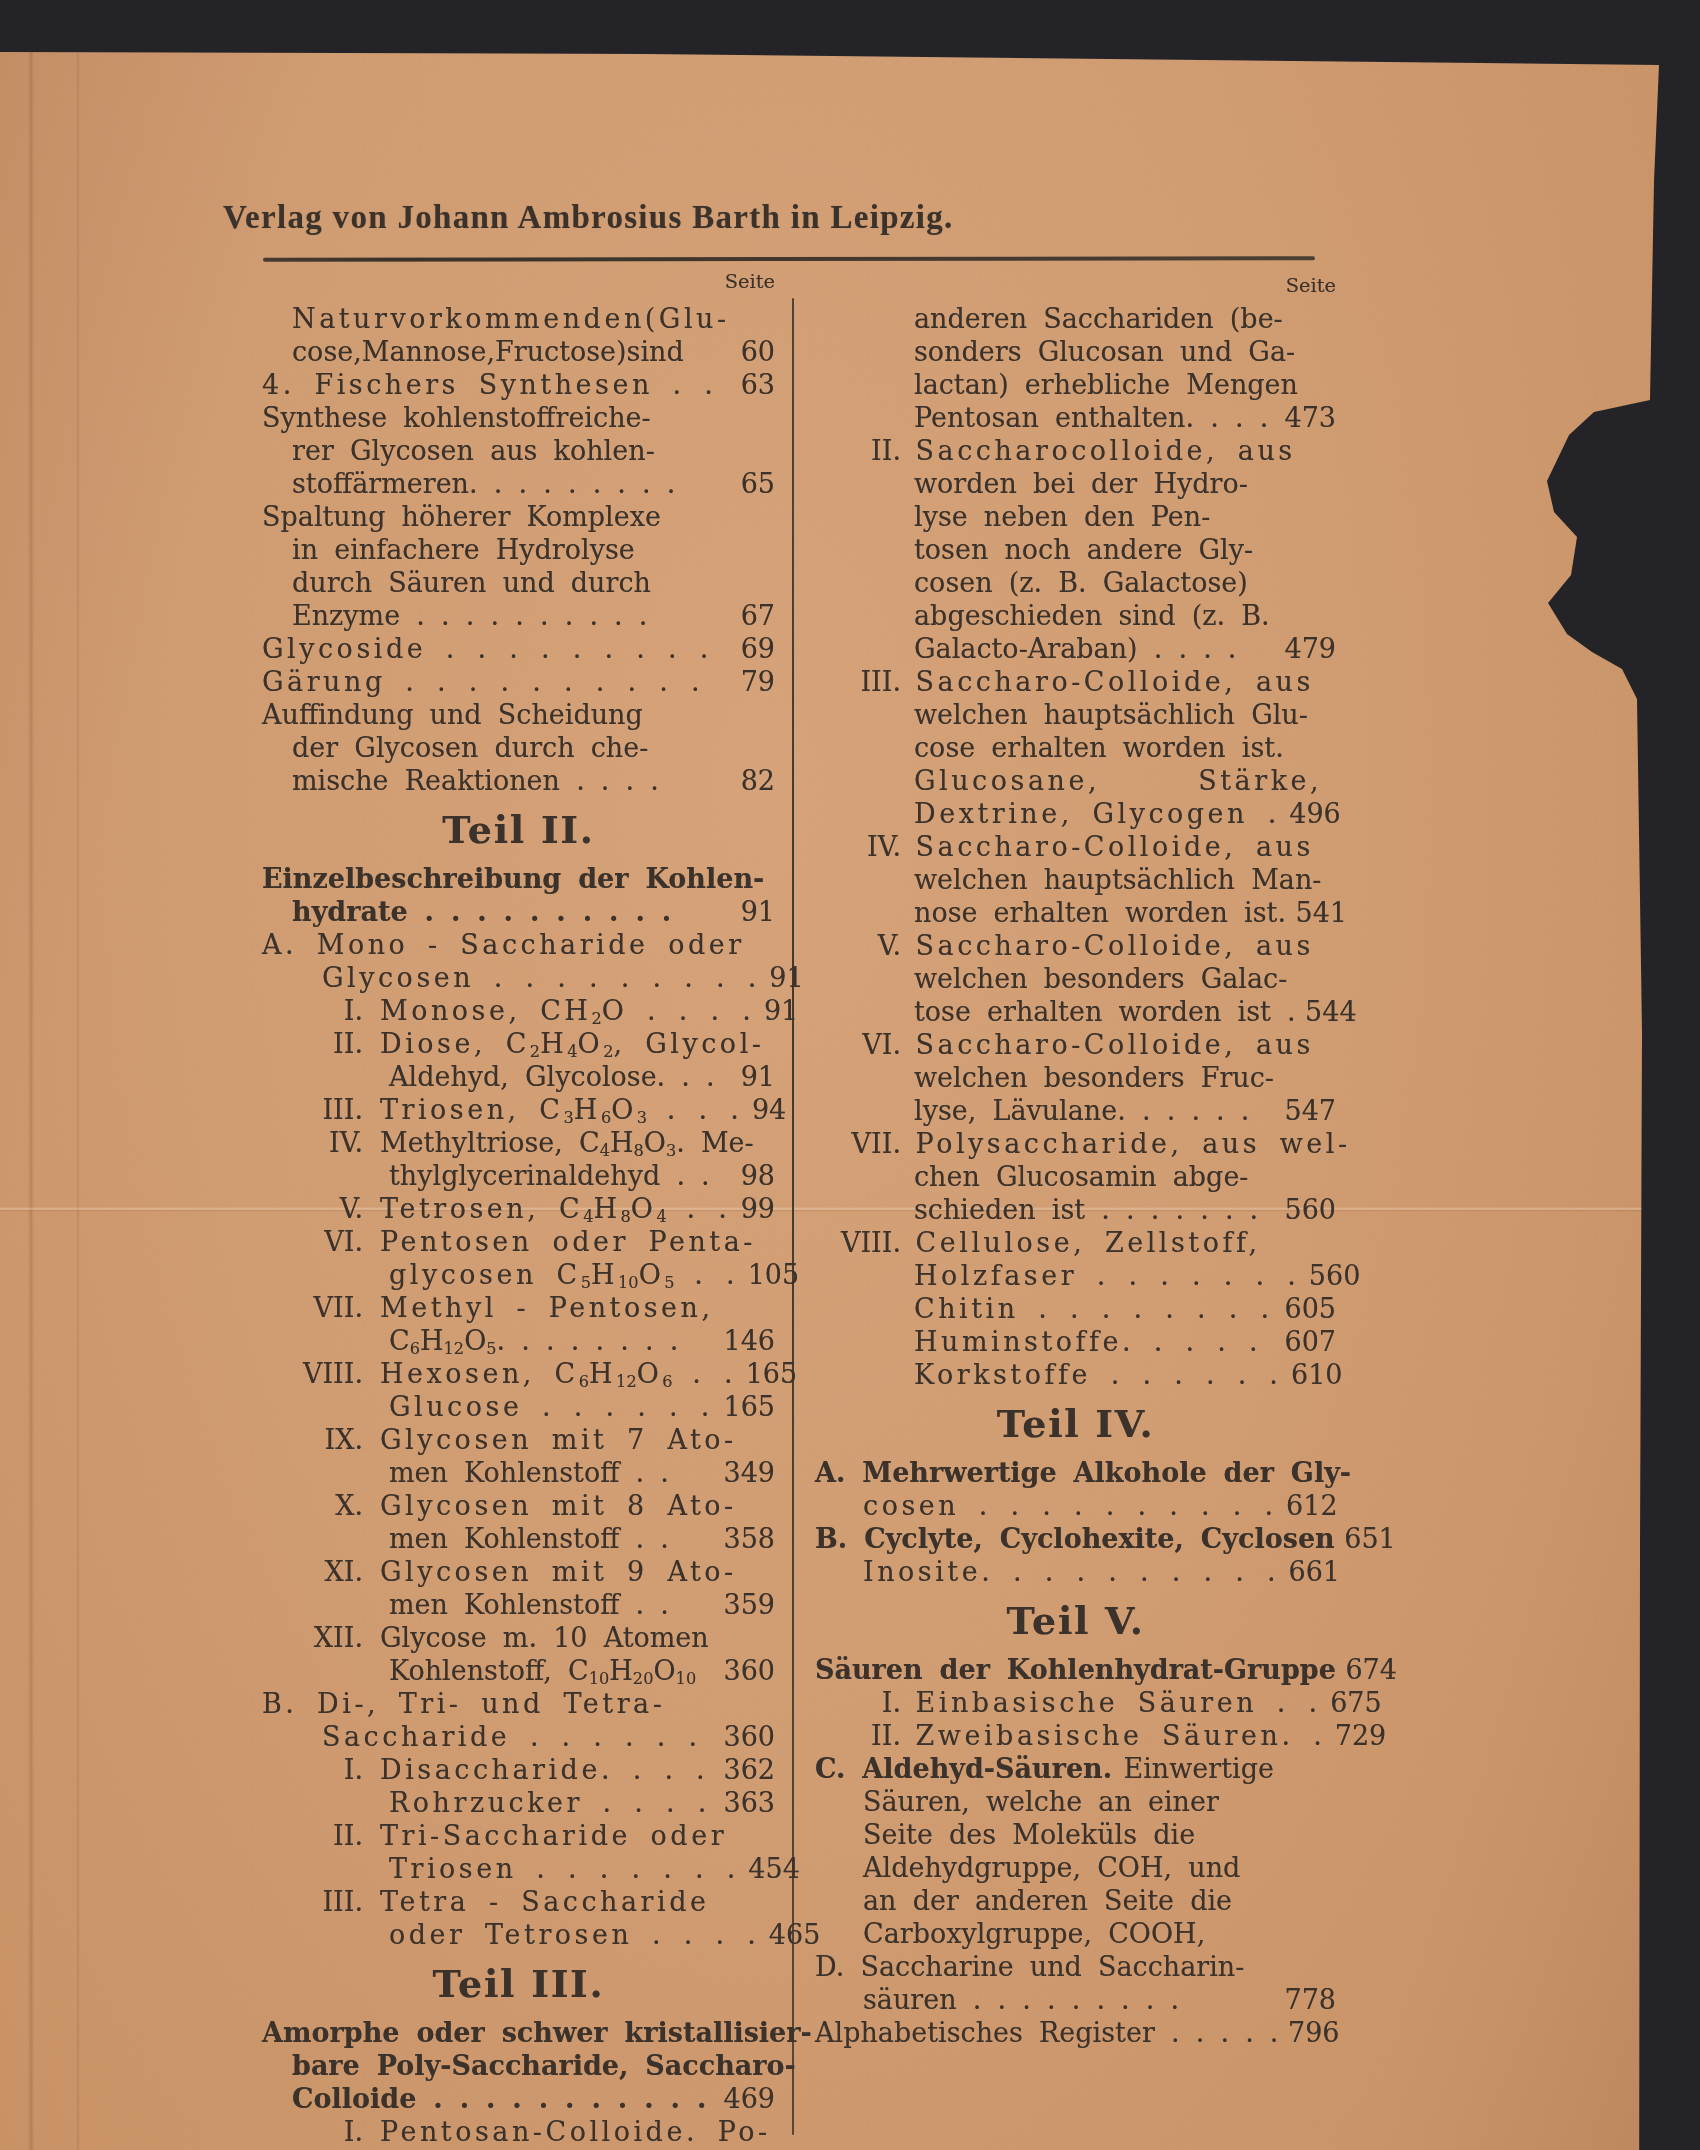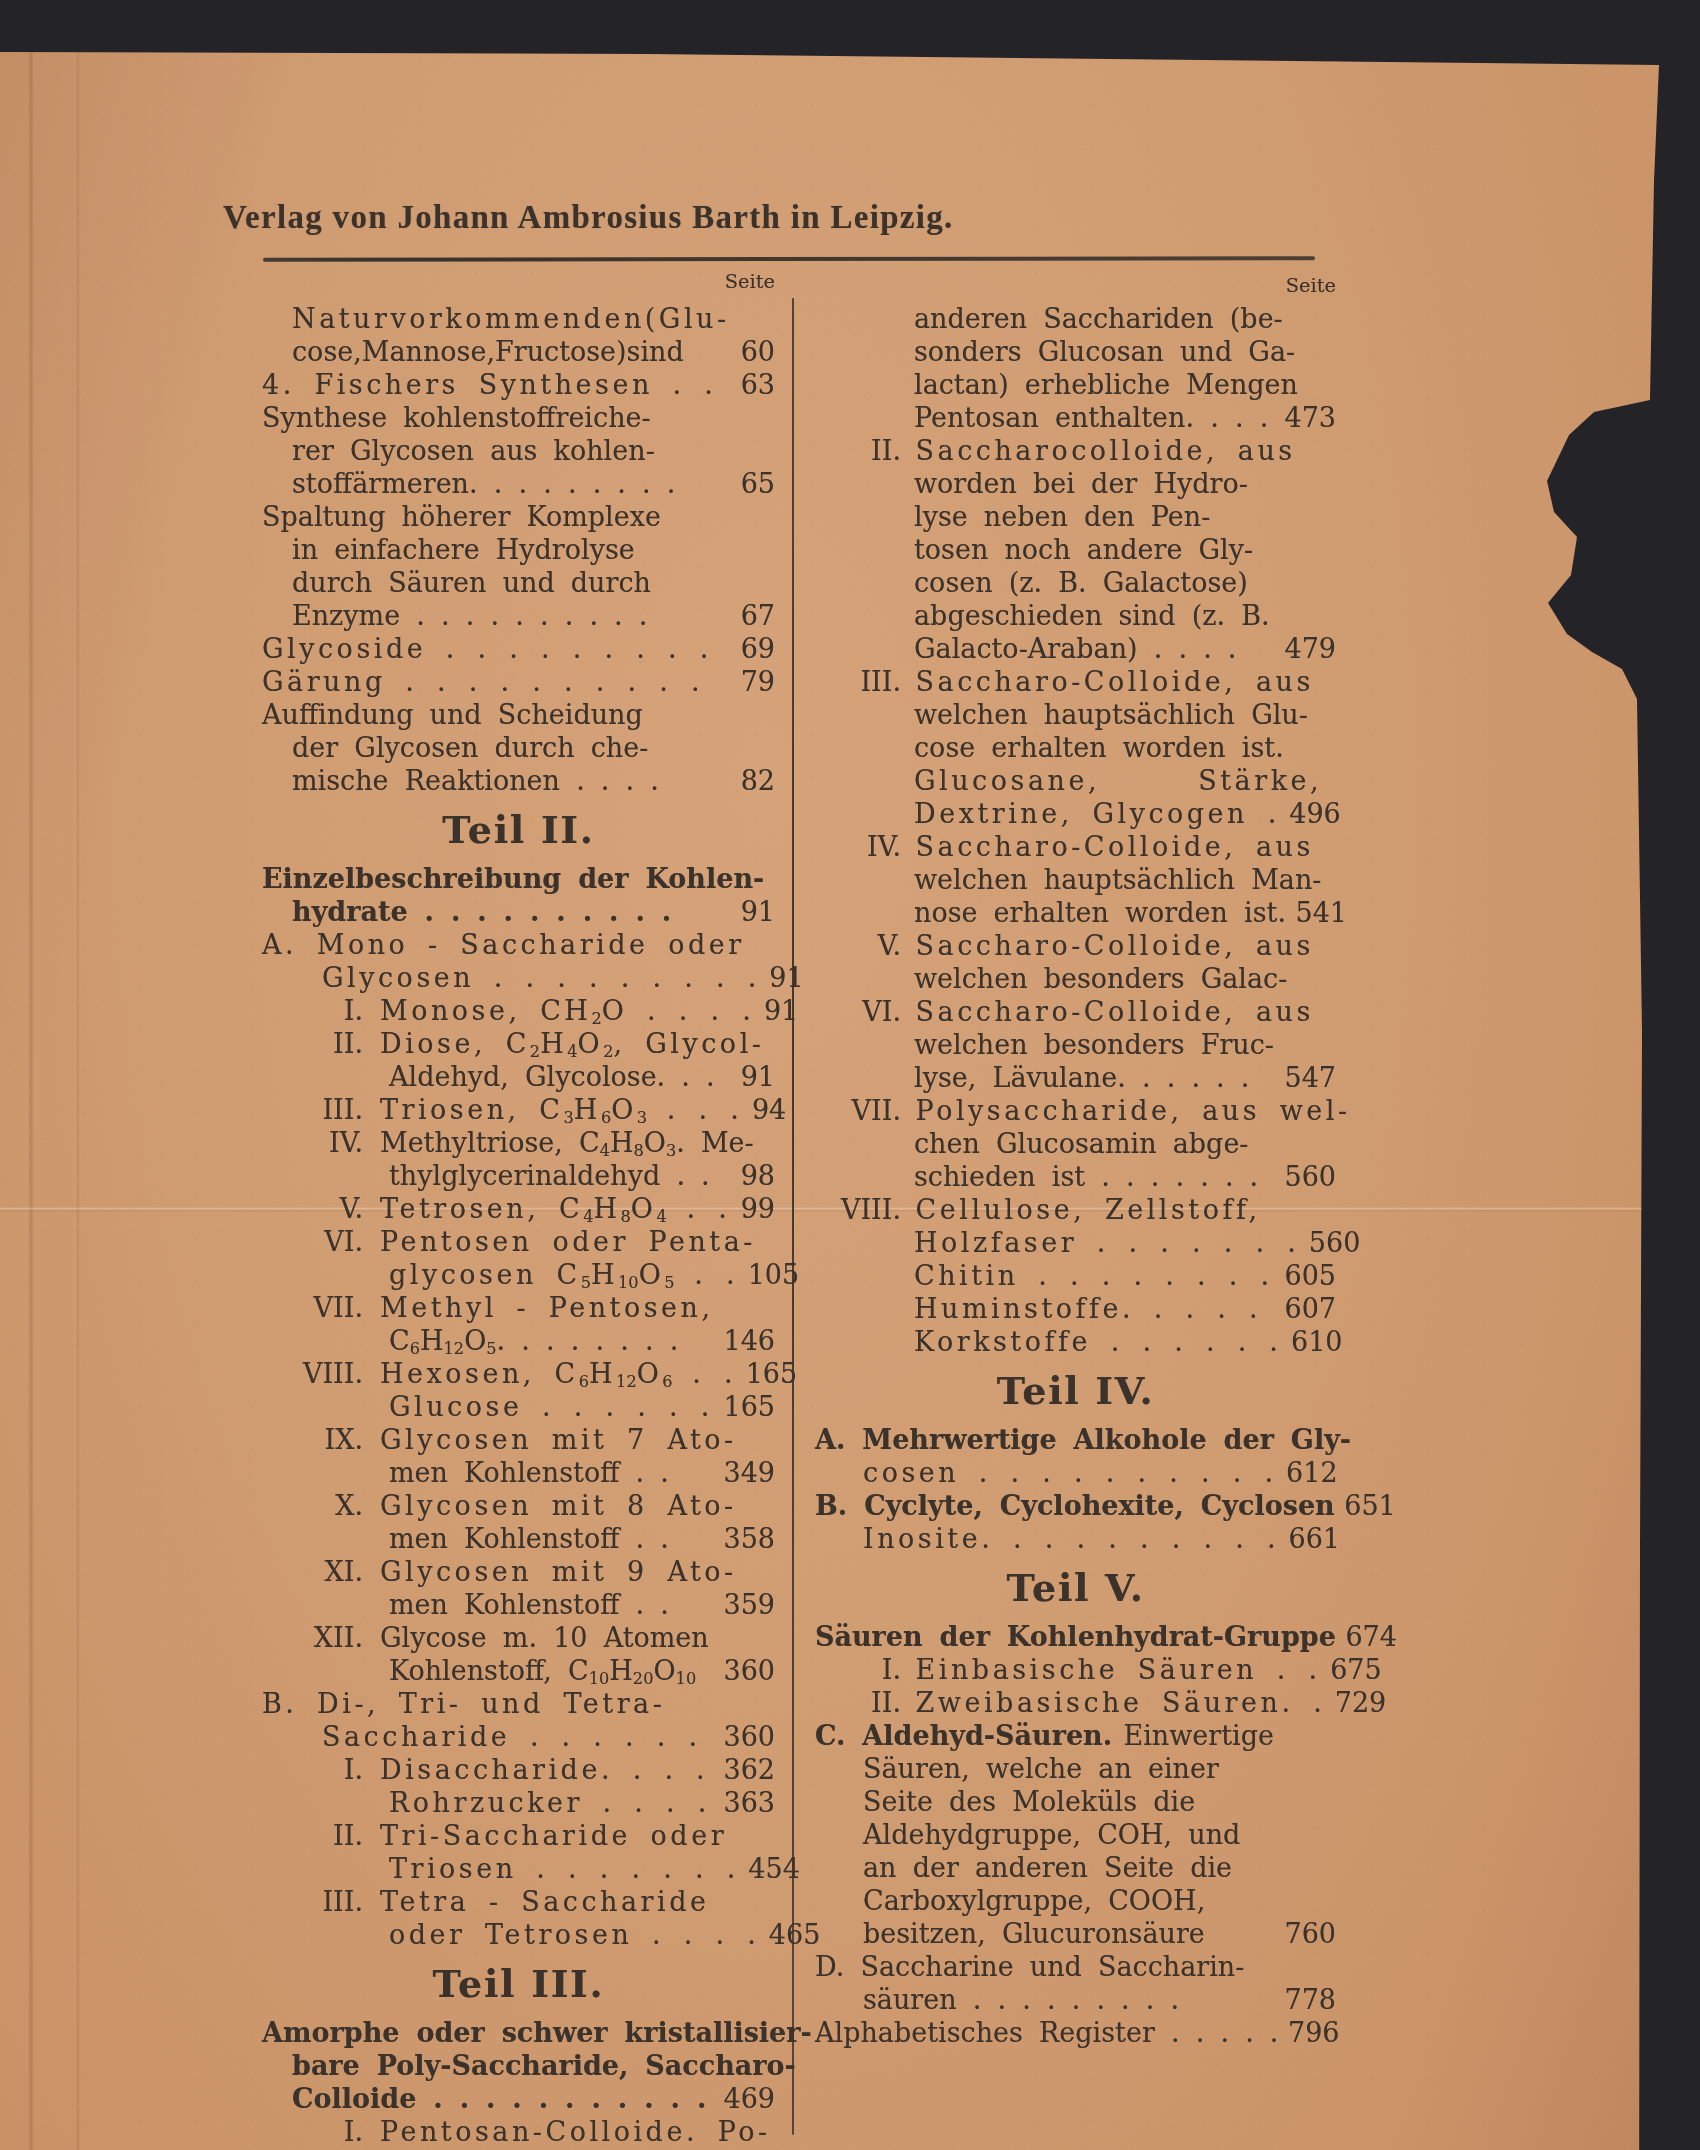--- a/index.html
+++ b/index.html
@@ -382,20 +382,24 @@
         <span class="t">nose erhalten worden ist.</span>
         <span class="num">541</span>
       </div>
       <div class="line">
         <span class="roman">V.</span>
         <span class="t ls">Saccharo-Colloide, aus</span>
       </div>
       <div class="line i3">
         <span class="t">welchen besonders Galac-</span>
       </div>
+      <div class="line i3">
+        <span class="t">tose erhalten worden ist .</span>
+        <span class="num">544</span>
+      </div>
       <div class="line">
         <span class="roman">VI.</span>
         <span class="t ls">Saccharo-Colloide, aus</span>
       </div>
       <div class="line i3">
         <span class="t">welchen besonders Fruc-</span>
       </div>
       <div class="line i3">
         <span class="t">lyse, Lävulane. . . . . .</span>
         <span class="num">547</span>
@@ -474,24 +478,20 @@
       </div>
       <div class="line i2">
         <span class="t">Aldehydgruppe, COH, und</span>
       </div>
       <div class="line i2">
         <span class="t">an der anderen Seite die</span>
       </div>
       <div class="line i2">
         <span class="t">Carboxylgruppe, COOH,</span>
       </div>
-      <div class="line i2">
-        <span class="t">besitzen, Glucuronsäure</span>
-        <span class="num">760</span>
-      </div>
       <div class="line">
         <span class="t">D. Saccharine und Saccharin-</span>
       </div>
       <div class="line i2">
         <span class="t">säuren . . . . . . . . .</span>
         <span class="num">778</span>
       </div>
       <div class="line">
         <span class="t">Alphabetisches Register . . . . .</span>
         <span class="num">796</span>

